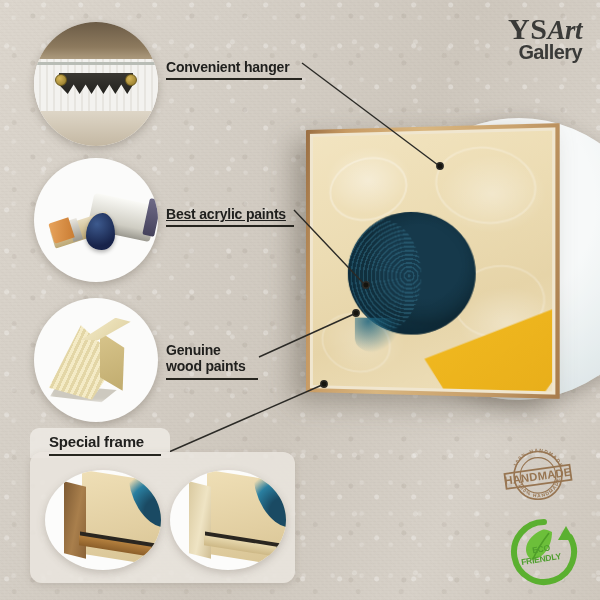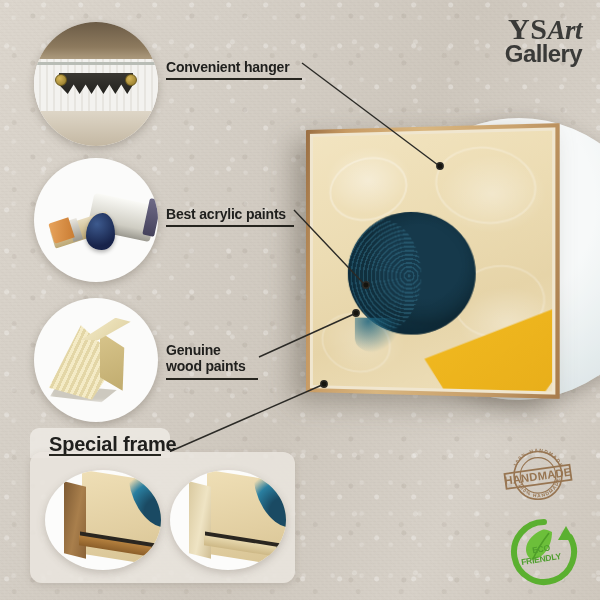--- a/index.html
+++ b/index.html
@@ -40,21 +40,21 @@
     position:absolute; right:18px; top:14px;
     text-align:right; color:#3a3a38;
     line-height:1.0;
   }
   .logo-l1 { font-family:"Liberation Serif", serif; font-size:30px; font-weight:700; letter-spacing:.5px; }
   .logo-l1 .art {
     font-family:"Liberation Serif", serif;
     font-style:italic; font-size:27px; font-weight:700;
     letter-spacing:-.5px;
   }
-  .logo-l2 { font-family:"Liberation Sans", sans-serif; font-size:24px; font-weight:700; letter-spacing:-.6px; margin-top:-2px;}
+  .logo-l2 { font-family:"Liberation Sans", sans-serif; font-size:20px; font-weight:700; letter-spacing:-.6px; margin-top:-2px;}
 
   
   .art-wrap { position:absolute; left:300px; top:112px; width:290px; height:300px; }
 
   .round-canvas {
     position:absolute; left:78px; top:6px;
     width:282px; height:282px; border-radius:50%;
     background:
       radial-gradient(circle at 38% 30%, #f3f6f6 0 42%, #dbe5e7 72%, #c8d4d8 100%);
     box-shadow: 0 6px 18px rgba(80,70,60,.33);
@@ -192,21 +192,21 @@
     position:absolute;
     font-size:14px; font-weight:700; color:#20201e;
     letter-spacing:-.2px; line-height:1.16;
     white-space:pre-line;
   }
   .label .bar {
     display:block; height:2px; background:#26251f; margin-top:3px;
   }
   .lbl-1 { left:166px; top:43px; }
   .lbl-1 .bar { width:136px; }
-  .lbl-2 { left:166px; top:190px; }
+  .lbl-2 { left:166px; top:190px;text-decoration:underline; }
   .lbl-2 .bar { width:128px; }
   .lbl-3 { left:166px; top:326px; }
   .lbl-3 .bar { width:92px; }
 
   
   #leaders { position:absolute; left:0; top:0; width:600px; height:600px; pointer-events:none; }
 
   
   .sf-panel {
     position:absolute; left:30px; top:452px;
@@ -216,21 +216,21 @@
     box-shadow:0 2px 7px rgba(100,90,78,.18);
   }
   .sf-tab {
     position:absolute; left:30px; top:428px;
     width:140px; height:30px;
     background:rgba(236,232,226,.92);
     border-radius:9px 9px 0 0;
   }
   .sf-tab-text {
     position:absolute; left:49px; top:433px;
-    font-size:20px; font-weight:700; color:#20201e; letter-spacing:-.2px;
+    font-size:15px; font-weight:700; color:#20201e; letter-spacing:-.2px;
   }
   .sf-tab-bar { position:absolute; left:49px; top:454px; width:112px; height:2px; background:#26251f; }
 
   .fr-inset { position:absolute; top:470px; width:116px; height:100px; border-radius:50%;
               background:#fcfcfb; box-shadow:0 3px 8px rgba(90,80,68,.25); overflow:hidden; }
   .fr-a { left:45px; }
   .fr-b { left:170px; }
 
   .fr-edge { position:absolute; width:22px; height:72%; top:14%; left:16%;
              transform:skewY(14deg); }

